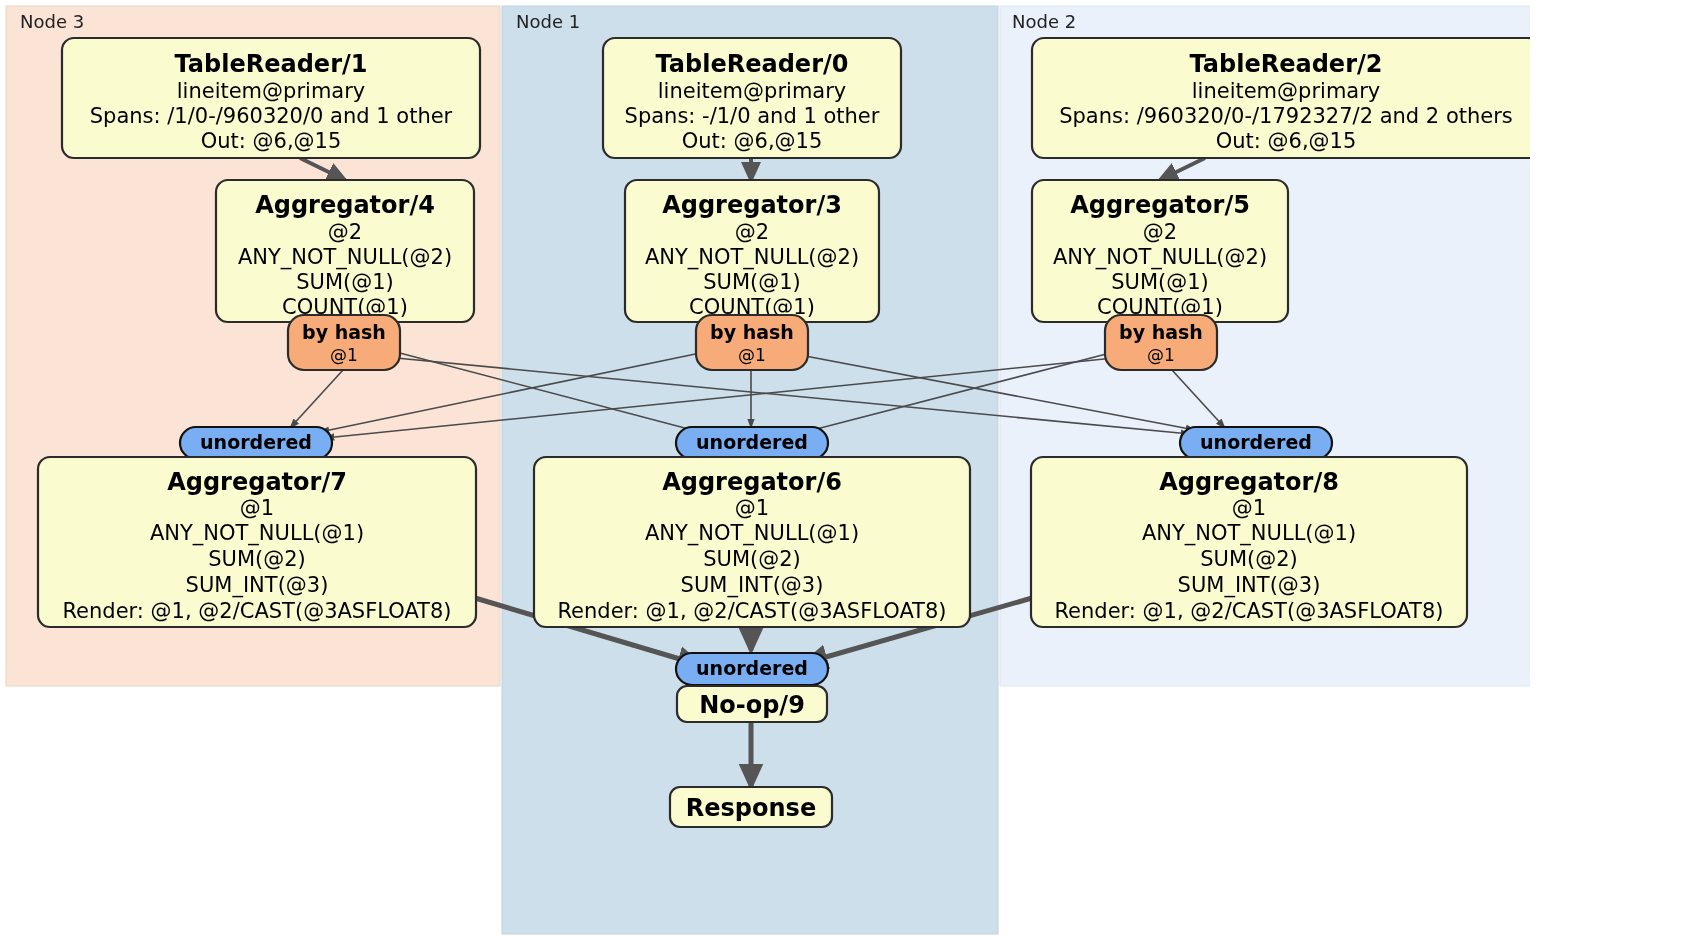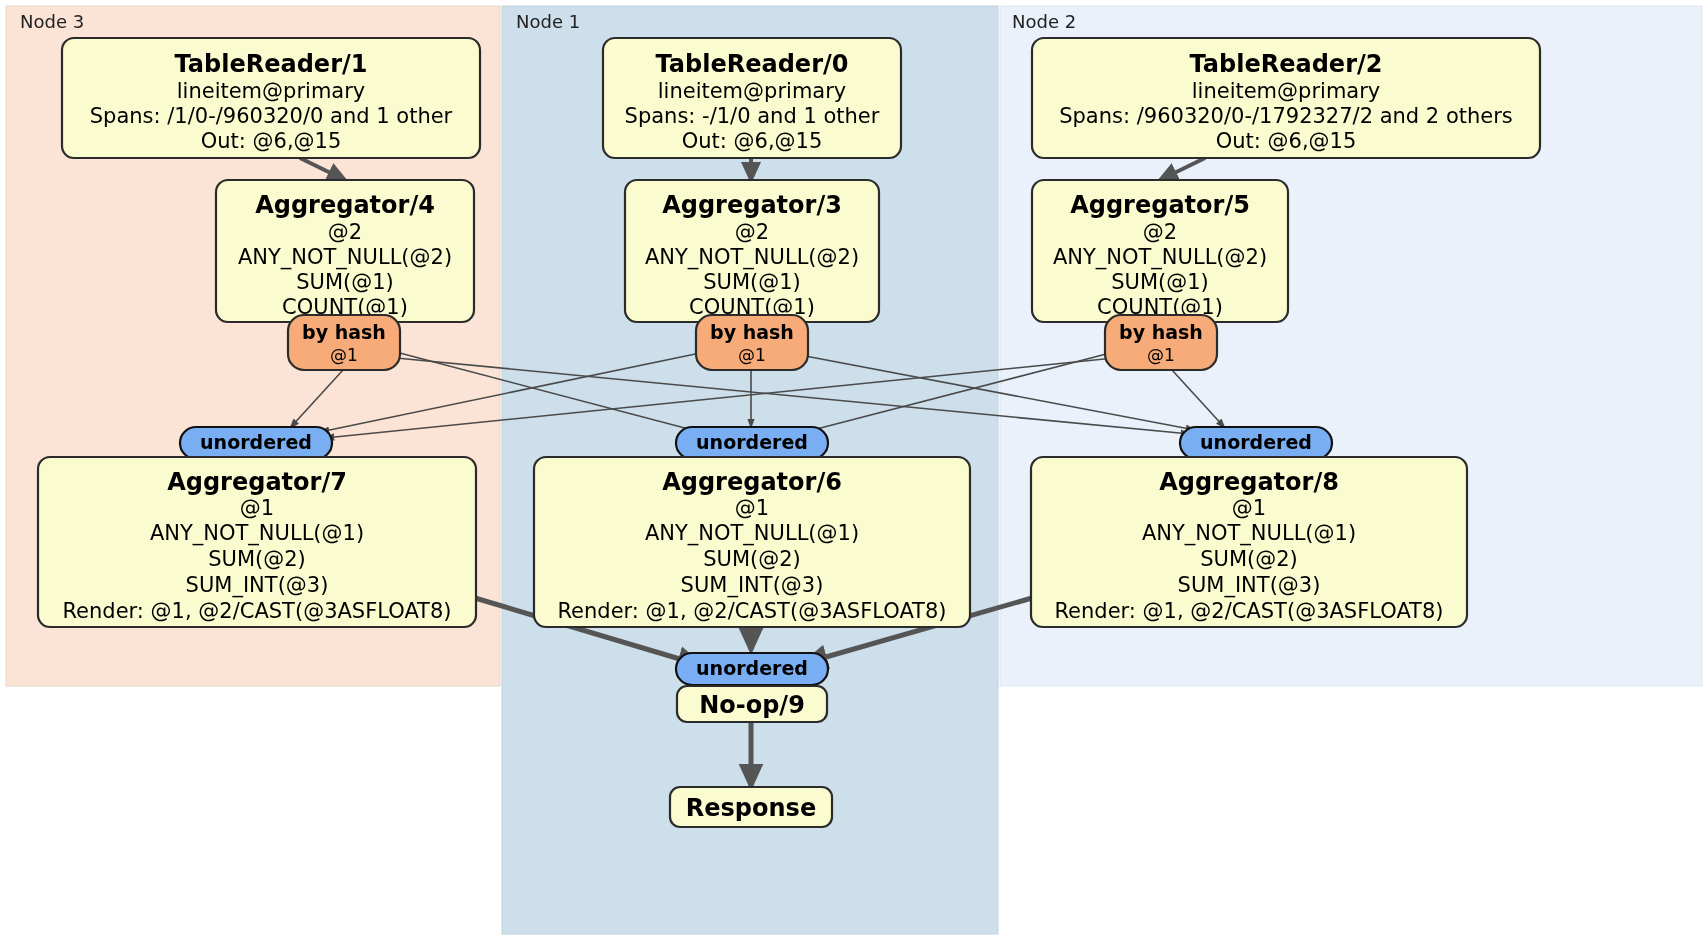--- a/index.html
+++ b/index.html
@@ -1,17 +1,17 @@
 <!DOCTYPE html>
 <html><head>
 <meta charset="utf-8">
 <style>
   html,body{margin:0;padding:0;background:#ffffff;}
   body{font-family:"DejaVu Sans","Liberation Sans",sans-serif;}
-  #stage{position:relative;width:1708px;height:940px;background:#ffffff;overflow:hidden;}
+  #stage{position:relative;width:1530px;height:940px;background:#ffffff;overflow:hidden;}
   svg#diagram{position:absolute;left:0;top:0;width:1708px;height:940px;}
   .node-panel-label{font-size:18px;fill:#222;font-family:"DejaVu Sans","Liberation Sans",sans-serif;}
   .proc-title{font-size:24px;font-weight:bold;fill:#000;font-family:"DejaVu Sans","Liberation Sans",sans-serif;text-anchor:middle;}
   .proc-line{font-size:21px;fill:#000;font-family:"DejaVu Sans","Liberation Sans",sans-serif;text-anchor:middle;}
   .oval-title{font-size:19px;font-weight:bold;fill:#000;font-family:"DejaVu Sans","Liberation Sans",sans-serif;text-anchor:middle;}
   .oval-sub{font-size:17px;fill:#000;font-family:"DejaVu Sans","Liberation Sans",sans-serif;text-anchor:middle;}
   .box-fill{fill:#fbfbd0;stroke:#2b2b2b;stroke-width:2.2;}
   .hash-fill{fill:#f7ab78;stroke:#2b2b2b;stroke-width:2.2;}
   .unord-fill{fill:#7aaef2;stroke:#111;stroke-width:2.2;}
   .thin-edge{stroke:#4a4a4a;stroke-width:1.6;fill:none;}

